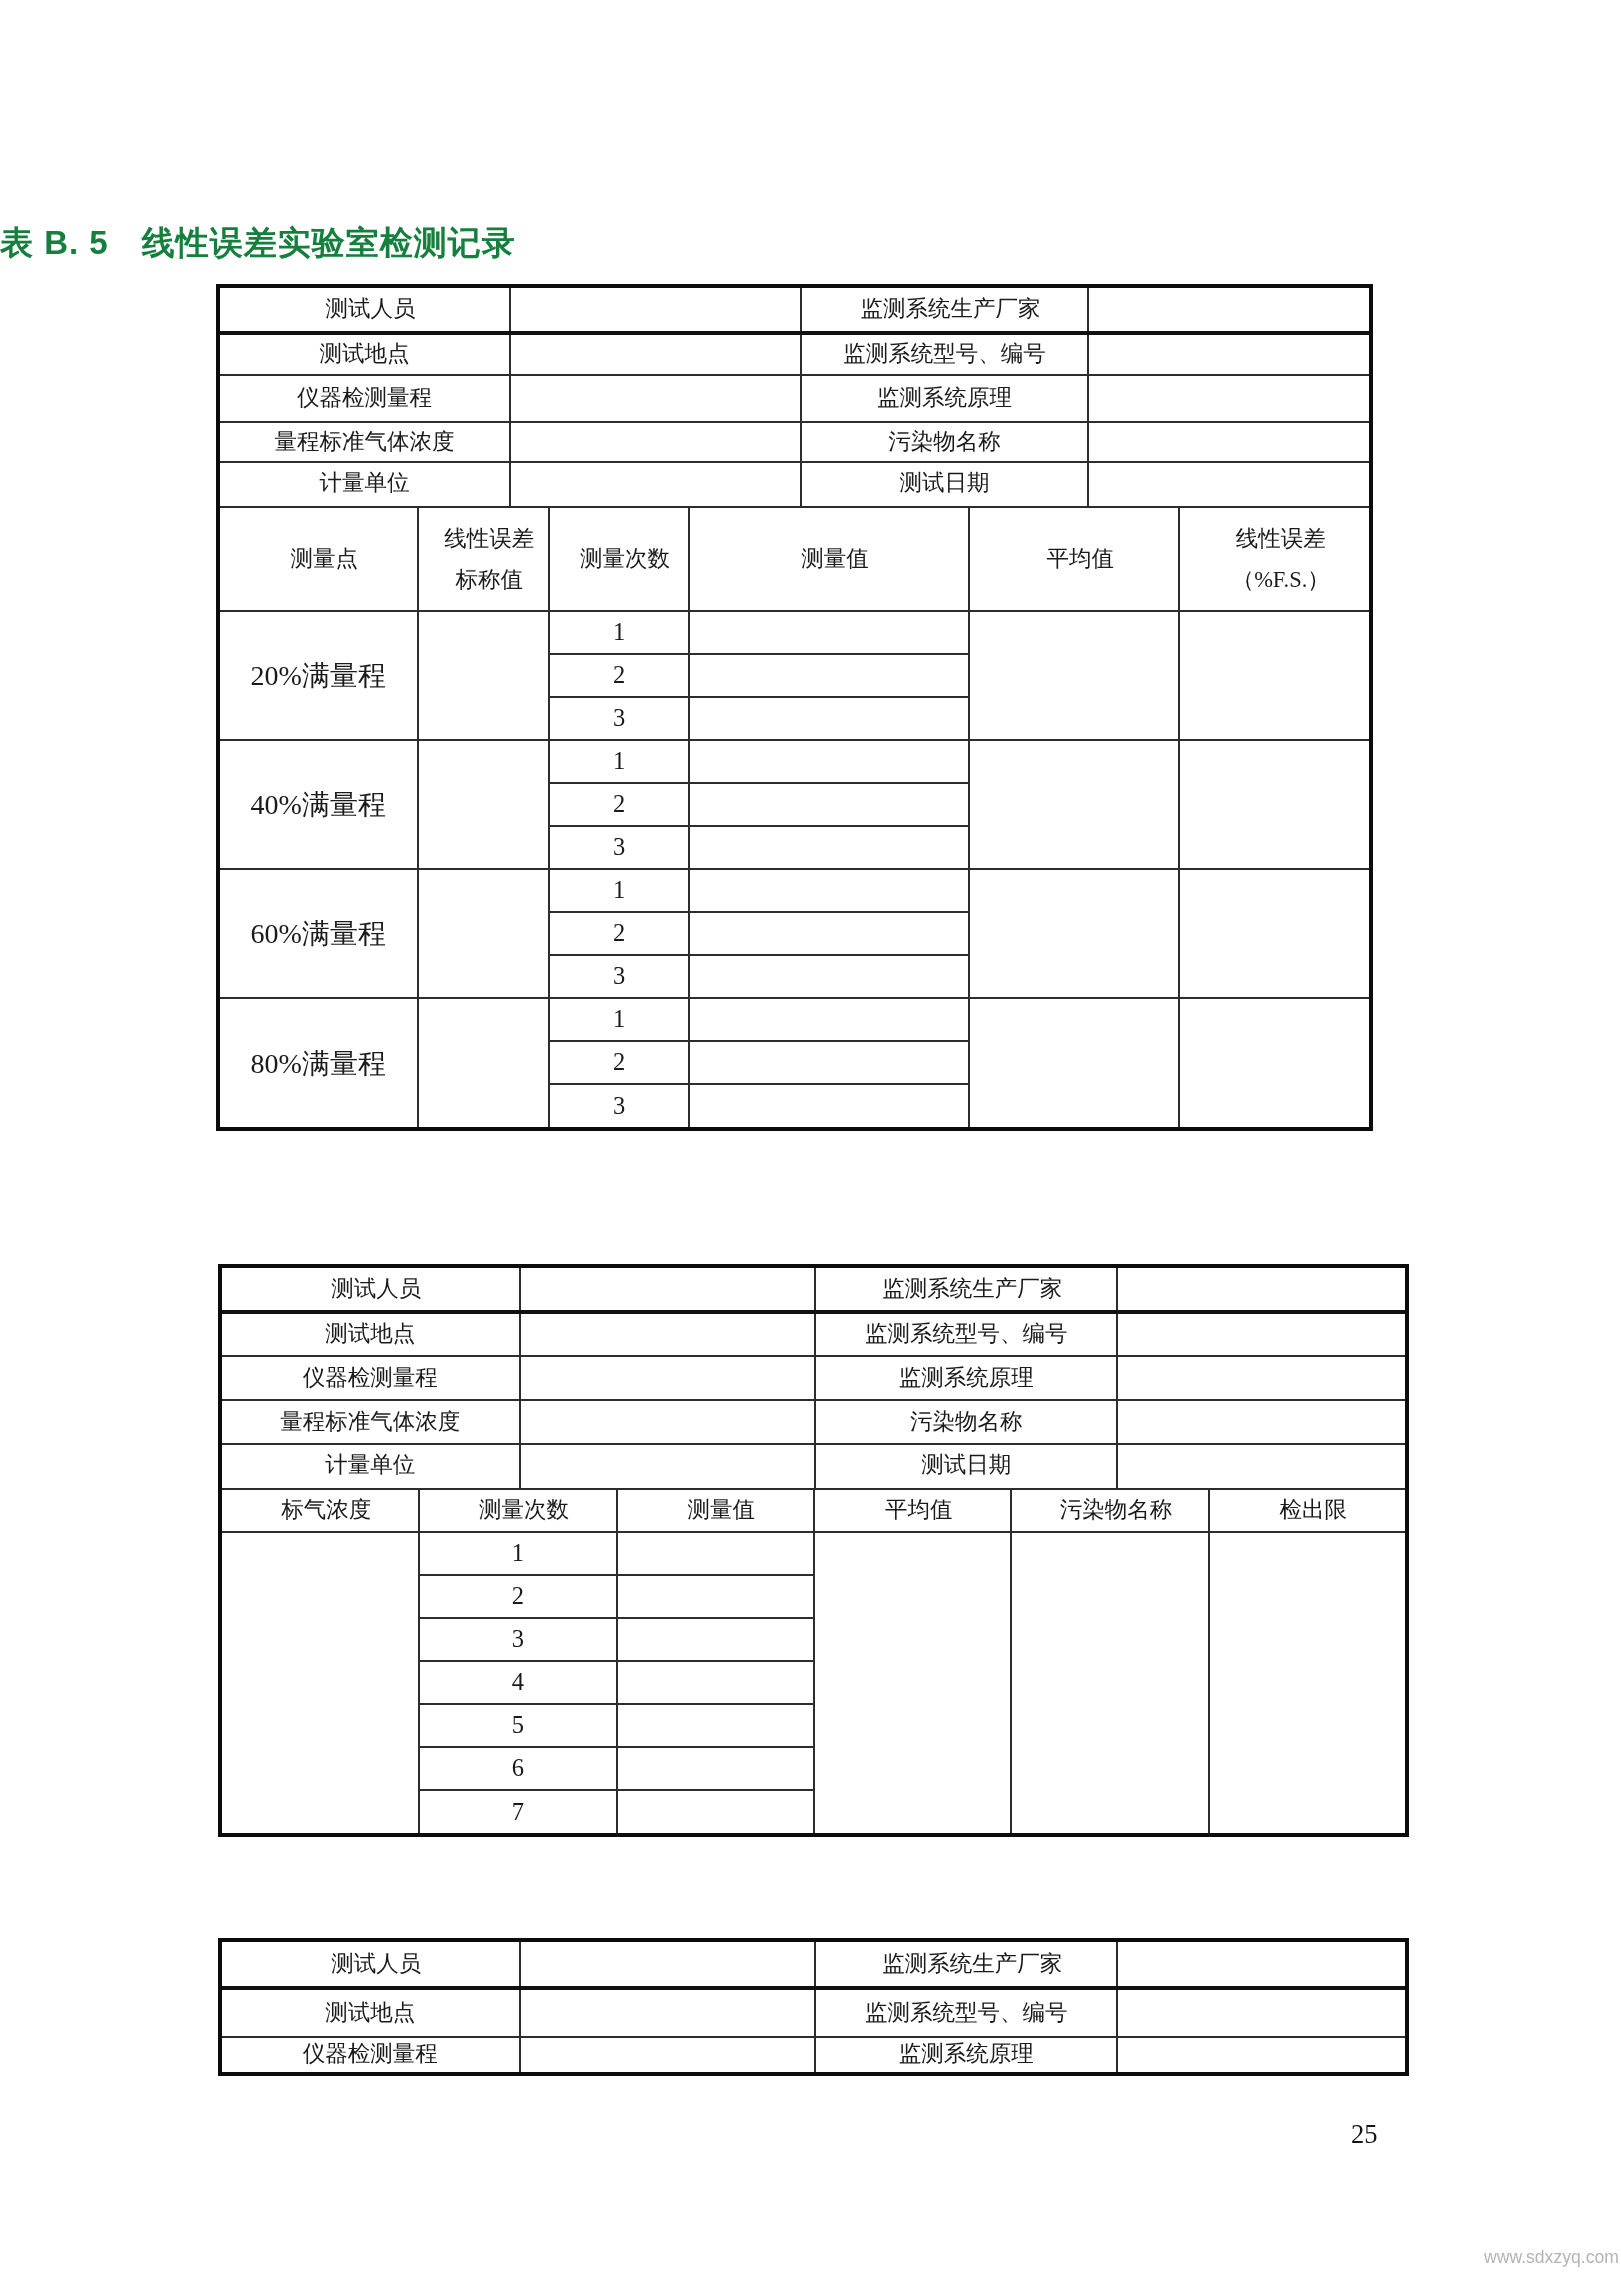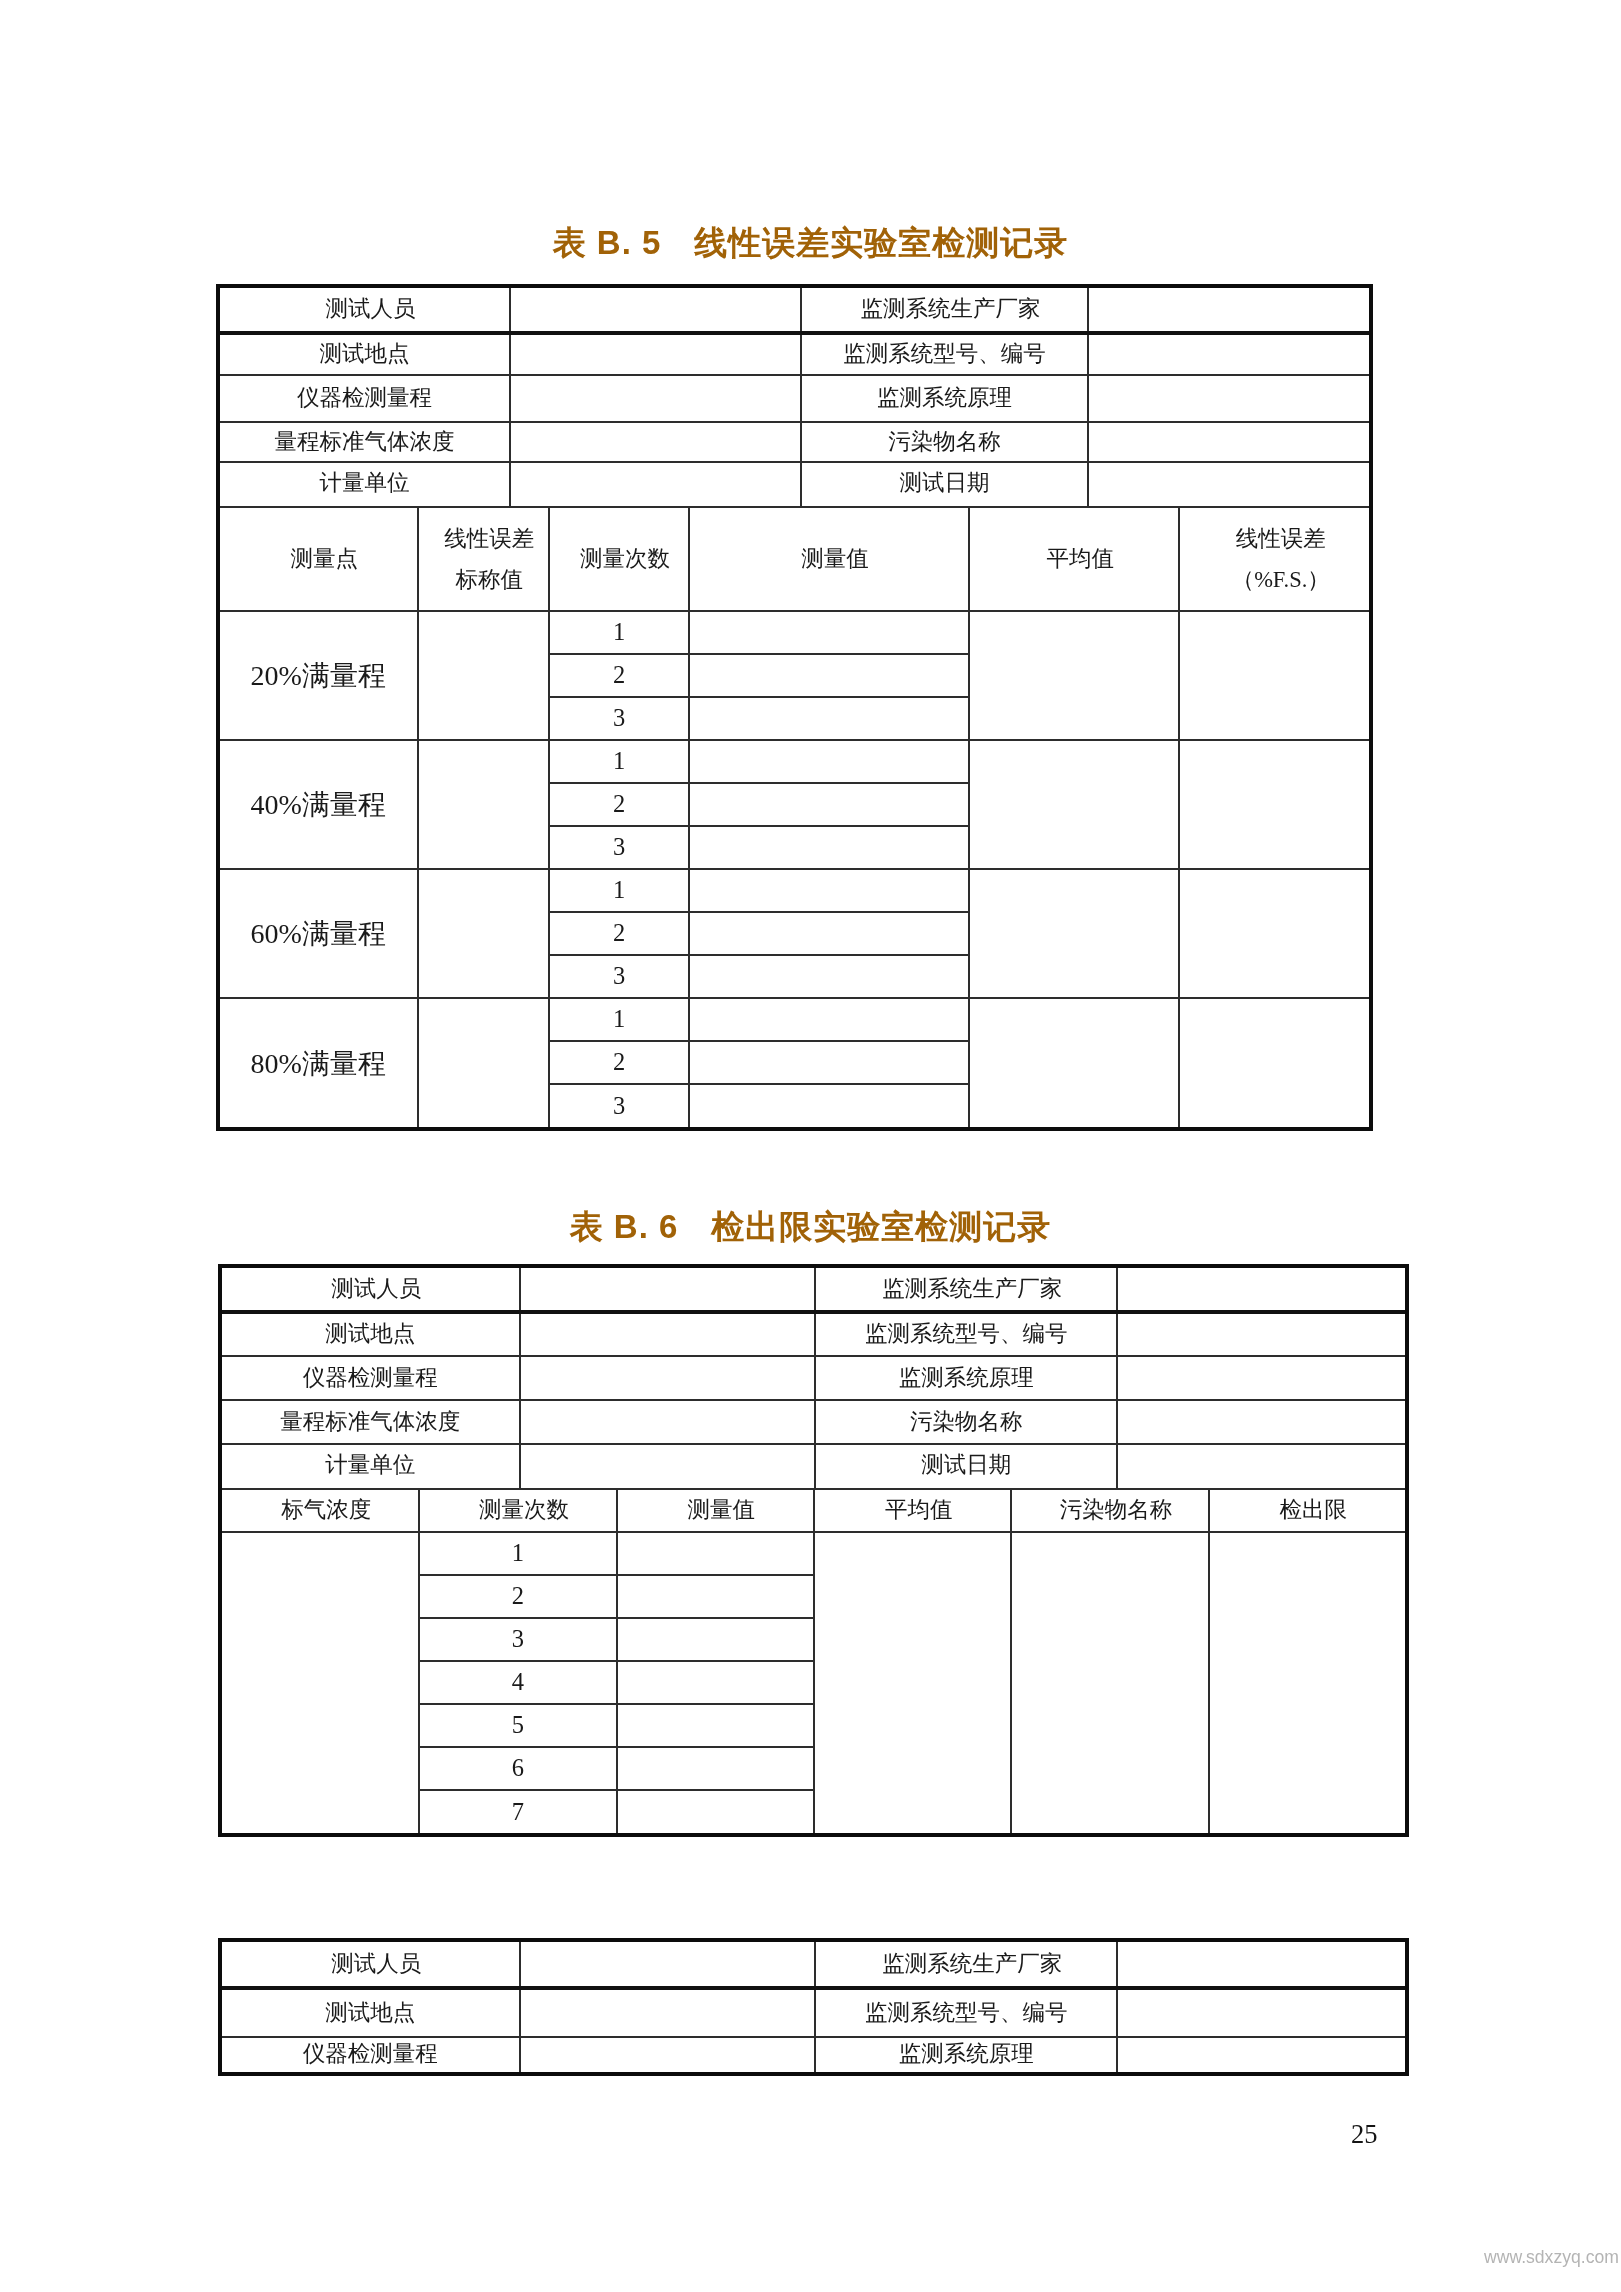--- a/index.html
+++ b/index.html
@@ -8,24 +8,24 @@
     position:relative;
     width:1621px; height:2293px;
     margin:0 auto;
     background:#ffffff;
     font-family:"Liberation Serif","DejaVu Serif",serif;
     color:#1a1a1a;
     overflow:hidden;
   }
   .doc-title {
     position:absolute; left:0; width:100%;
-    text-align:center;
+    text-align:left;
     font-family:"Liberation Sans","DejaVu Sans",sans-serif;
     font-weight:bold; font-size:33px; line-height:39px;
-    color:#a16207;
+    color:#15803d;
     letter-spacing:1px;
     white-space:nowrap;
   }
   .doc-title .tno { margin-right:33px; }
   #title-b5 { top:223px; }
   #title-b6 { top:1207px; }
   #title-b7 { top:1880px; }
 
   .tbl-wrap {
     position:absolute;
@@ -226,23 +226,20 @@
         <td></td>
       </tr>
       <tr class="run-row">
         <td class="num">3</td>
         <td></td>
       </tr>
     </tbody>
       </table>
   </div>
 
-  <div class="doc-title" id="title-b6">
-    <span class="tno">表 B. 6</span><span>检出限实验室检测记录</span>
-  </div>
 
   <div class="tbl-wrap" id="wrap-b6">
     <table class="info">
       <colgroup>
           <col style="width:297px">
           <col style="width:295px">
           <col style="width:302px">
           <col style="width:287px">
         </colgroup>
       <tbody>

